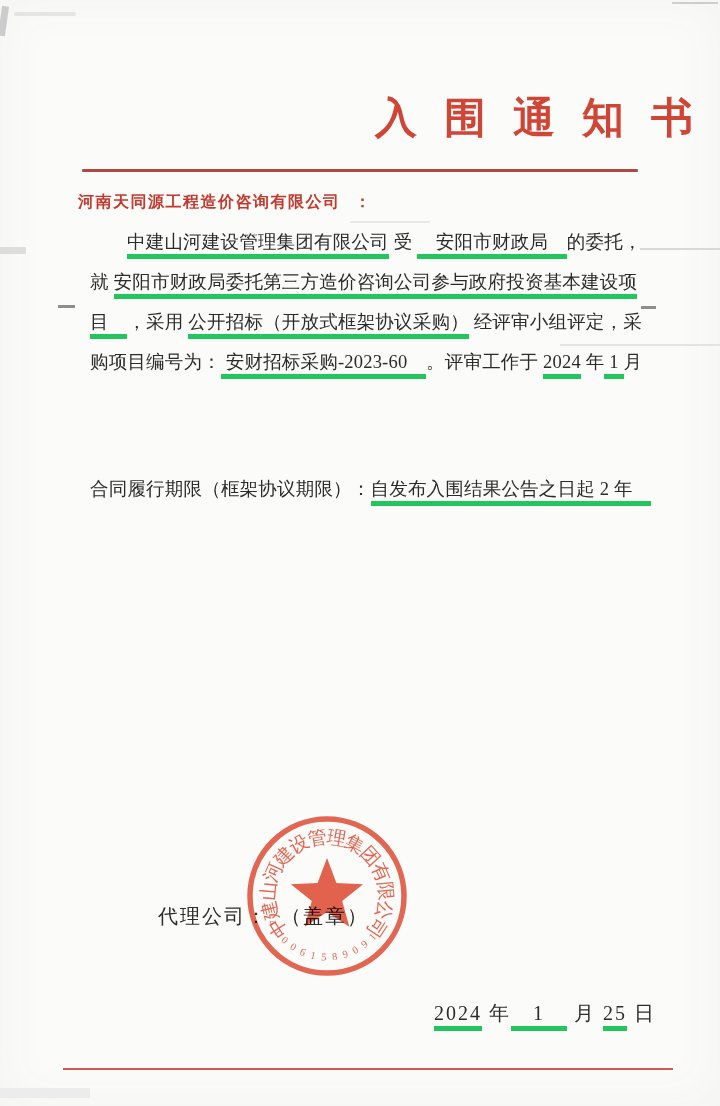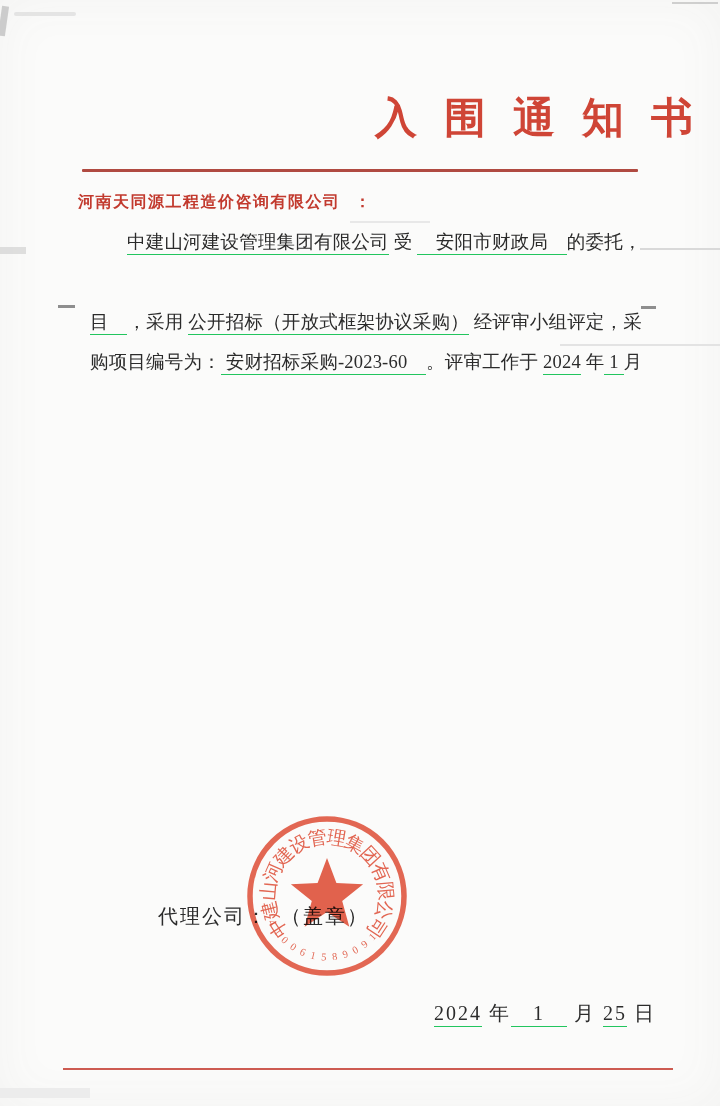--- a/index.html
+++ b/index.html
@@ -24,21 +24,21 @@
   .recipient{
     position:absolute;left:78px;top:192px;font-size:16px;font-weight:700;
     color:var(--recipient-red,#c23a2e);letter-spacing:1.5px;white-space:nowrap;
   }
   .recipient .colon{margin-left:14px;}
 
   
   .paragraph{position:absolute;left:90px;top:0;width:560px;height:100%;font-size:18.5px;}
   .bline{position:absolute;left:0;white-space:nowrap;line-height:30px;height:30px;letter-spacing:.2px;}
   .bline.indent{text-indent:37px;}
-  .u{border-bottom:1px solid #22c55e;padding-bottom:2px;}
+  .u{border-bottom:5px solid #22c55e;padding-bottom:2px;}
 
   
   .agency{position:absolute;left:158px;top:903px;font-size:20px;letter-spacing:2px;white-space:nowrap;text-align:right;}
   .agency .stamp-note{margin-left:13px;}
   .seal{position:absolute;left:217px;top:786px;width:220px;height:220px;mix-blend-mode:multiply;opacity:.93;}
 
   
   .date{position:absolute;top:1000px;right:64px;font-size:20px;letter-spacing:2px;white-space:nowrap;margin-left:17px;}
 
   
@@ -62,22 +62,24 @@
 
   <div class="title">入围通知书</div>
   <div class="rule-top"></div>
 
   <div class="recipient">
     <span>河南天同源工程造价咨询有限公司</span><span class="colon">：</span>
   </div>
 
   <div class="paragraph" id="paragraph">
       <div class="bline indent" style="top: 227px;"><span class="u">中建山河建设管理集团有限公司</span><span> 受 </span><span class="u">　安阳市财政局　</span><span>的委托，</span></div>
+      <div class="bline" style="top: 267px;"><span>就 </span><span class="u">安阳市财政局委托第三方造价咨询公司参与政府投资基本建设项</span></div>
       <div class="bline" style="top: 307px;"><span class="u">目　</span><span>，采用 </span><span class="u">公开招标（开放式框架协议采购）</span><span> 经评审小组评定，采</span></div>
       <div class="bline" style="top: 347px;"><span>购项目编号为：</span><span class="u"> 安财招标采购-2023-60　</span><span>。评审工作于 </span><span class="u">2024</span><span> 年</span><span class="u"> 1 </span><span>月</span></div>
+      <div class="bline" style="top: 474px;"><span>合同履行期限（框架协议期限）：</span><span class="u">自发布入围结果公告之日起 2 年　</span></div>
     </div>
 
   <div class="agency">
     <span>代理公司：</span><span class="stamp-note">（盖章）</span>
   </div>
 
   <svg class="seal" id="seal-svg" viewBox="0 0 220 220" xmlns="http://www.w3.org/2000/svg">
       <circle cx="110" cy="110" r="77" fill="none" stroke="#e14a32" stroke-width="5.5" opacity="0.9"></circle>
       <polygon points="110.0,72.0 119.4,97.1 146.1,98.3 125.2,114.9 132.3,140.7 110.0,126.0 87.7,140.7 94.8,114.9 73.9,98.3 100.6,97.1" fill="#e14a32" opacity="0.93"></polygon>
       <text transform="translate(60.5,142.1) rotate(-123.0)" font-size="19" fill="#e14a32" opacity="0.9" text-anchor="middle" dominant-baseline="central">中</text>

